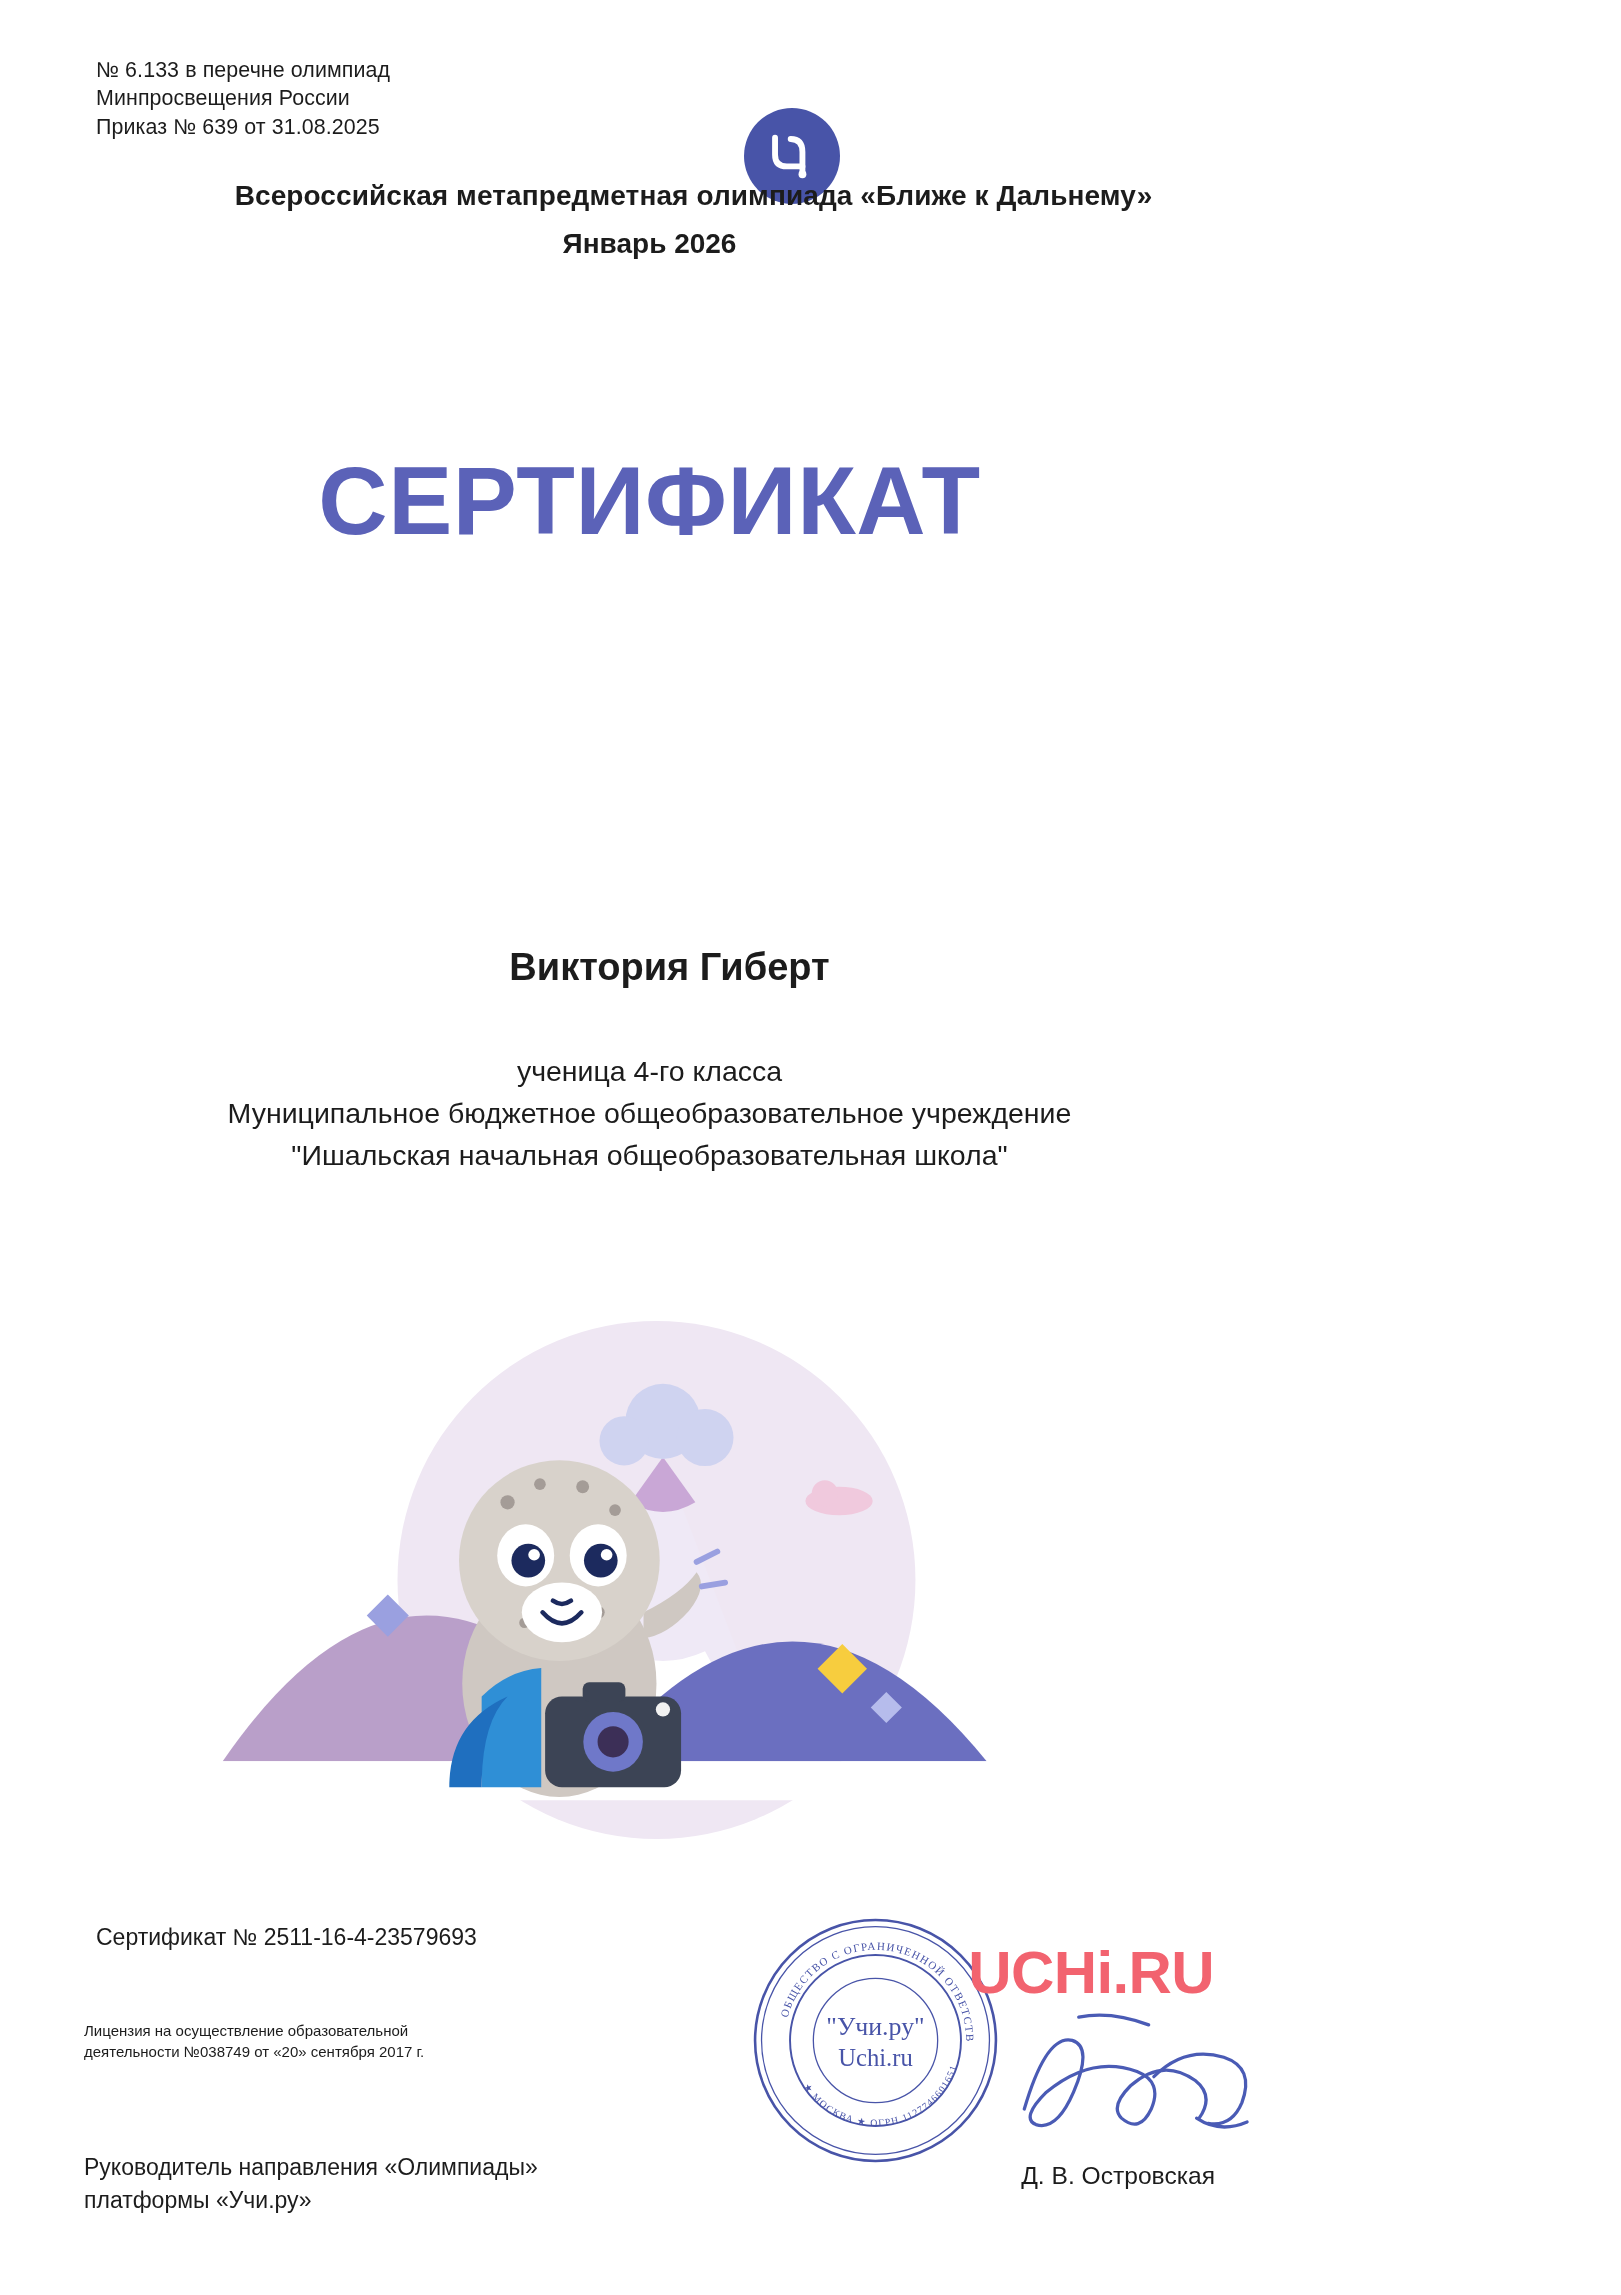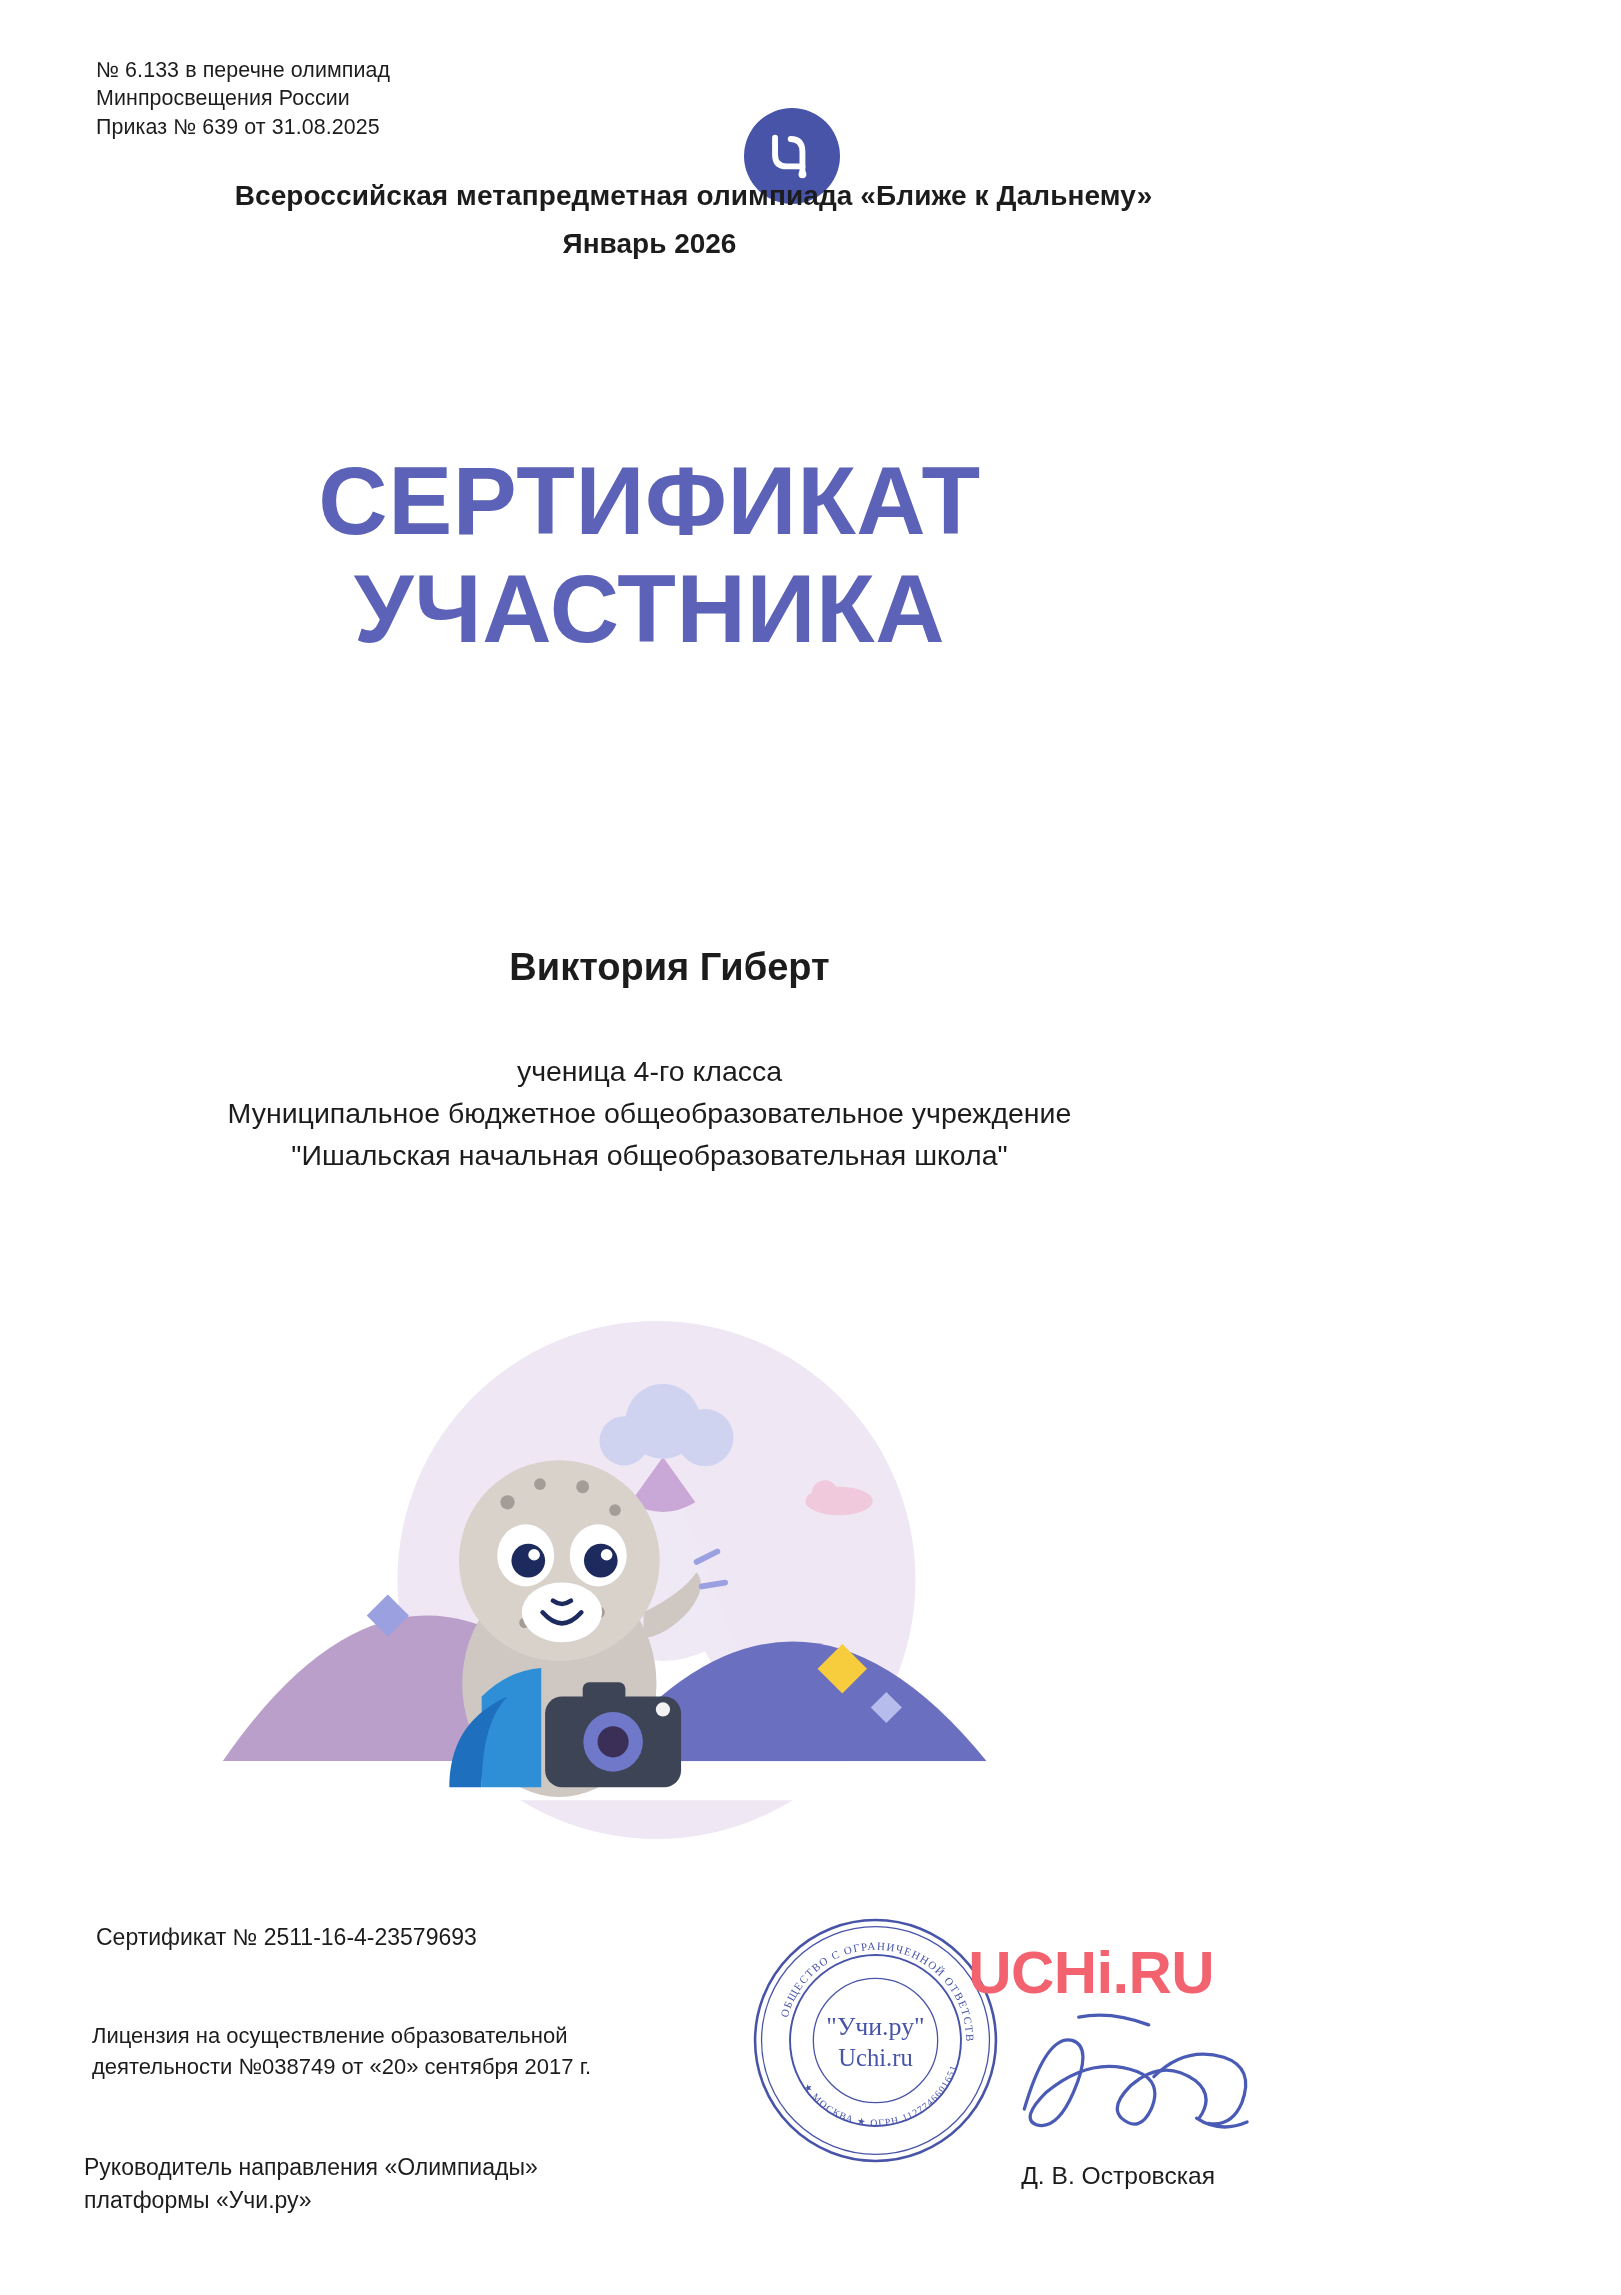--- a/index.html
+++ b/index.html
@@ -134,23 +134,23 @@
   
   .cert-number {
     position: absolute;
     left: 96px;
     top: 1924px;
     font-size: 23px;
     color: #1c1c1c;
   }
   .license {
     position: absolute;
-    left: 92px;
+    left: 84px;
     top: 2020px;
-    font-size: 22px;
+    font-size: 15px;
     line-height: 1.42;
     color: #1c1c1c;
   }
   .head-role {
     position: absolute;
     left: 84px;
     top: 2139px;
     font-size: 23px;
     line-height: 1.42;
     color: #1c1c1c;
@@ -210,21 +210,20 @@
         <circle cx="62" cy="74" r="6" fill="#ffffff"></circle>
       </svg>
     </div>
   </div>
 
   <div class="olymp-title">Всероссийская метапредметная олимпиада «Ближе к Дальнему»</div>
   <div class="olymp-date">Январь 2026</div>
 
   <div class="cert-title">
     <div>СЕРТИФИКАТ</div>
-    <div>УЧАСТНИКА</div>
   </div>
 
   <div class="recipient-name">Виктория Гиберт</div>
   <div class="recipient-meta">
     <div>ученица 4-го класса</div>
     <div>Муниципальное бюджетное общеобразовательное учреждение</div>
     <div>"Ишальская начальная общеобразовательная школа"</div>
   </div>
 
   <div class="illustration">

